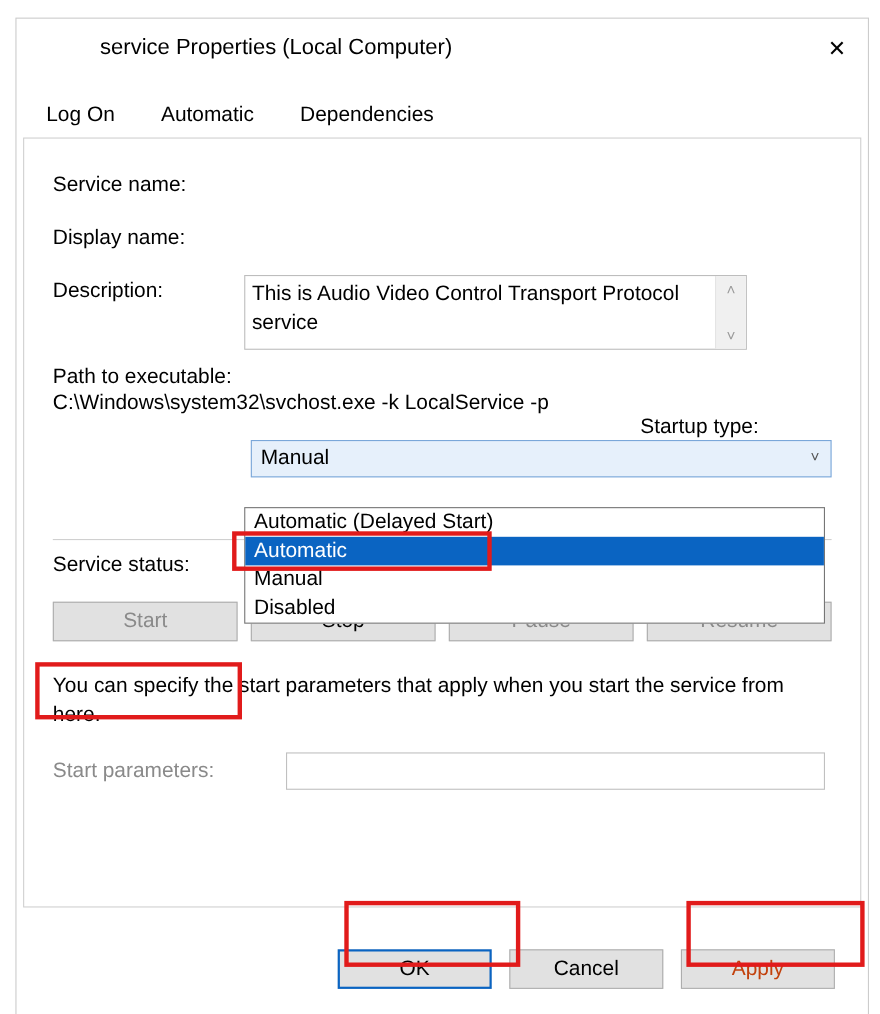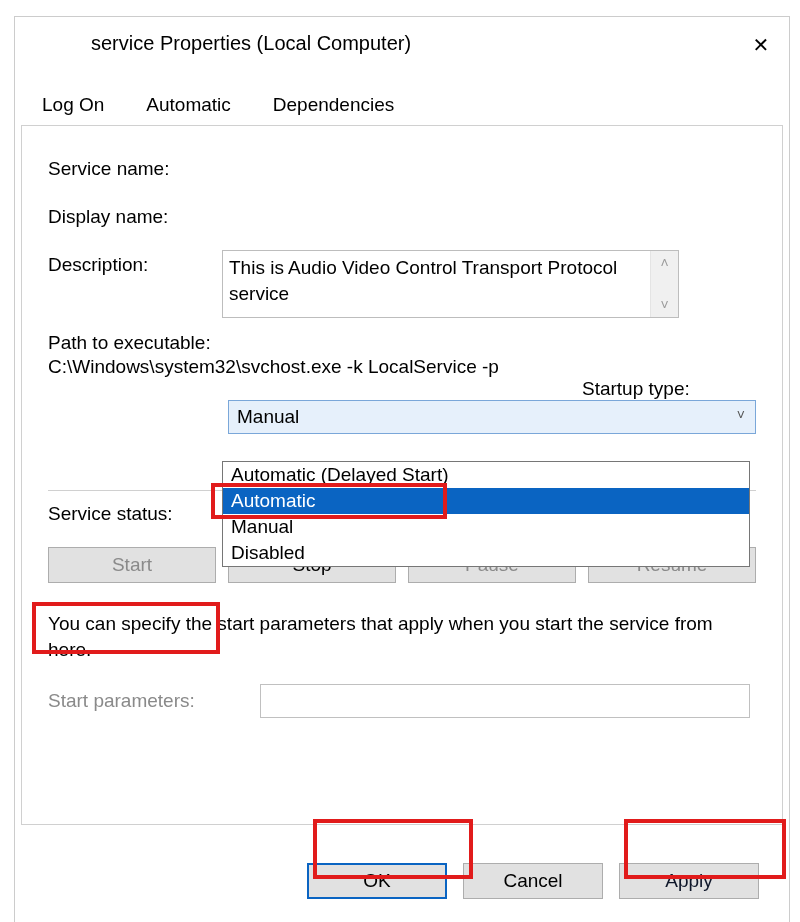--- a/index.html
+++ b/index.html
@@ -175,21 +175,21 @@
   .bbtn {
     width: 140px;
     height: 36px;
     background: #e1e1e1;
     border: 1px solid #adadad;
     text-align: center;
     line-height: 34px;
     cursor: pointer;
   }
   .bbtn.primary { border: 2px solid #0a64c2; line-height: 32px; }
-  .bbtn.disabled { color: #0f172a; cursor: default; }
+  .bbtn.disabled { color: #c2410c; cursor: default; }
   .hl-red { position: absolute; border: 4px solid #e11b1b; pointer-events: none; z-index: 50; }
 </style>
 </head>
 <body>
 
 <div class="window">
   <div class="titlebar">
     <span class="title">service Properties (Local Computer)</span>
     <div class="close-btn">
       <span>✕</span>

